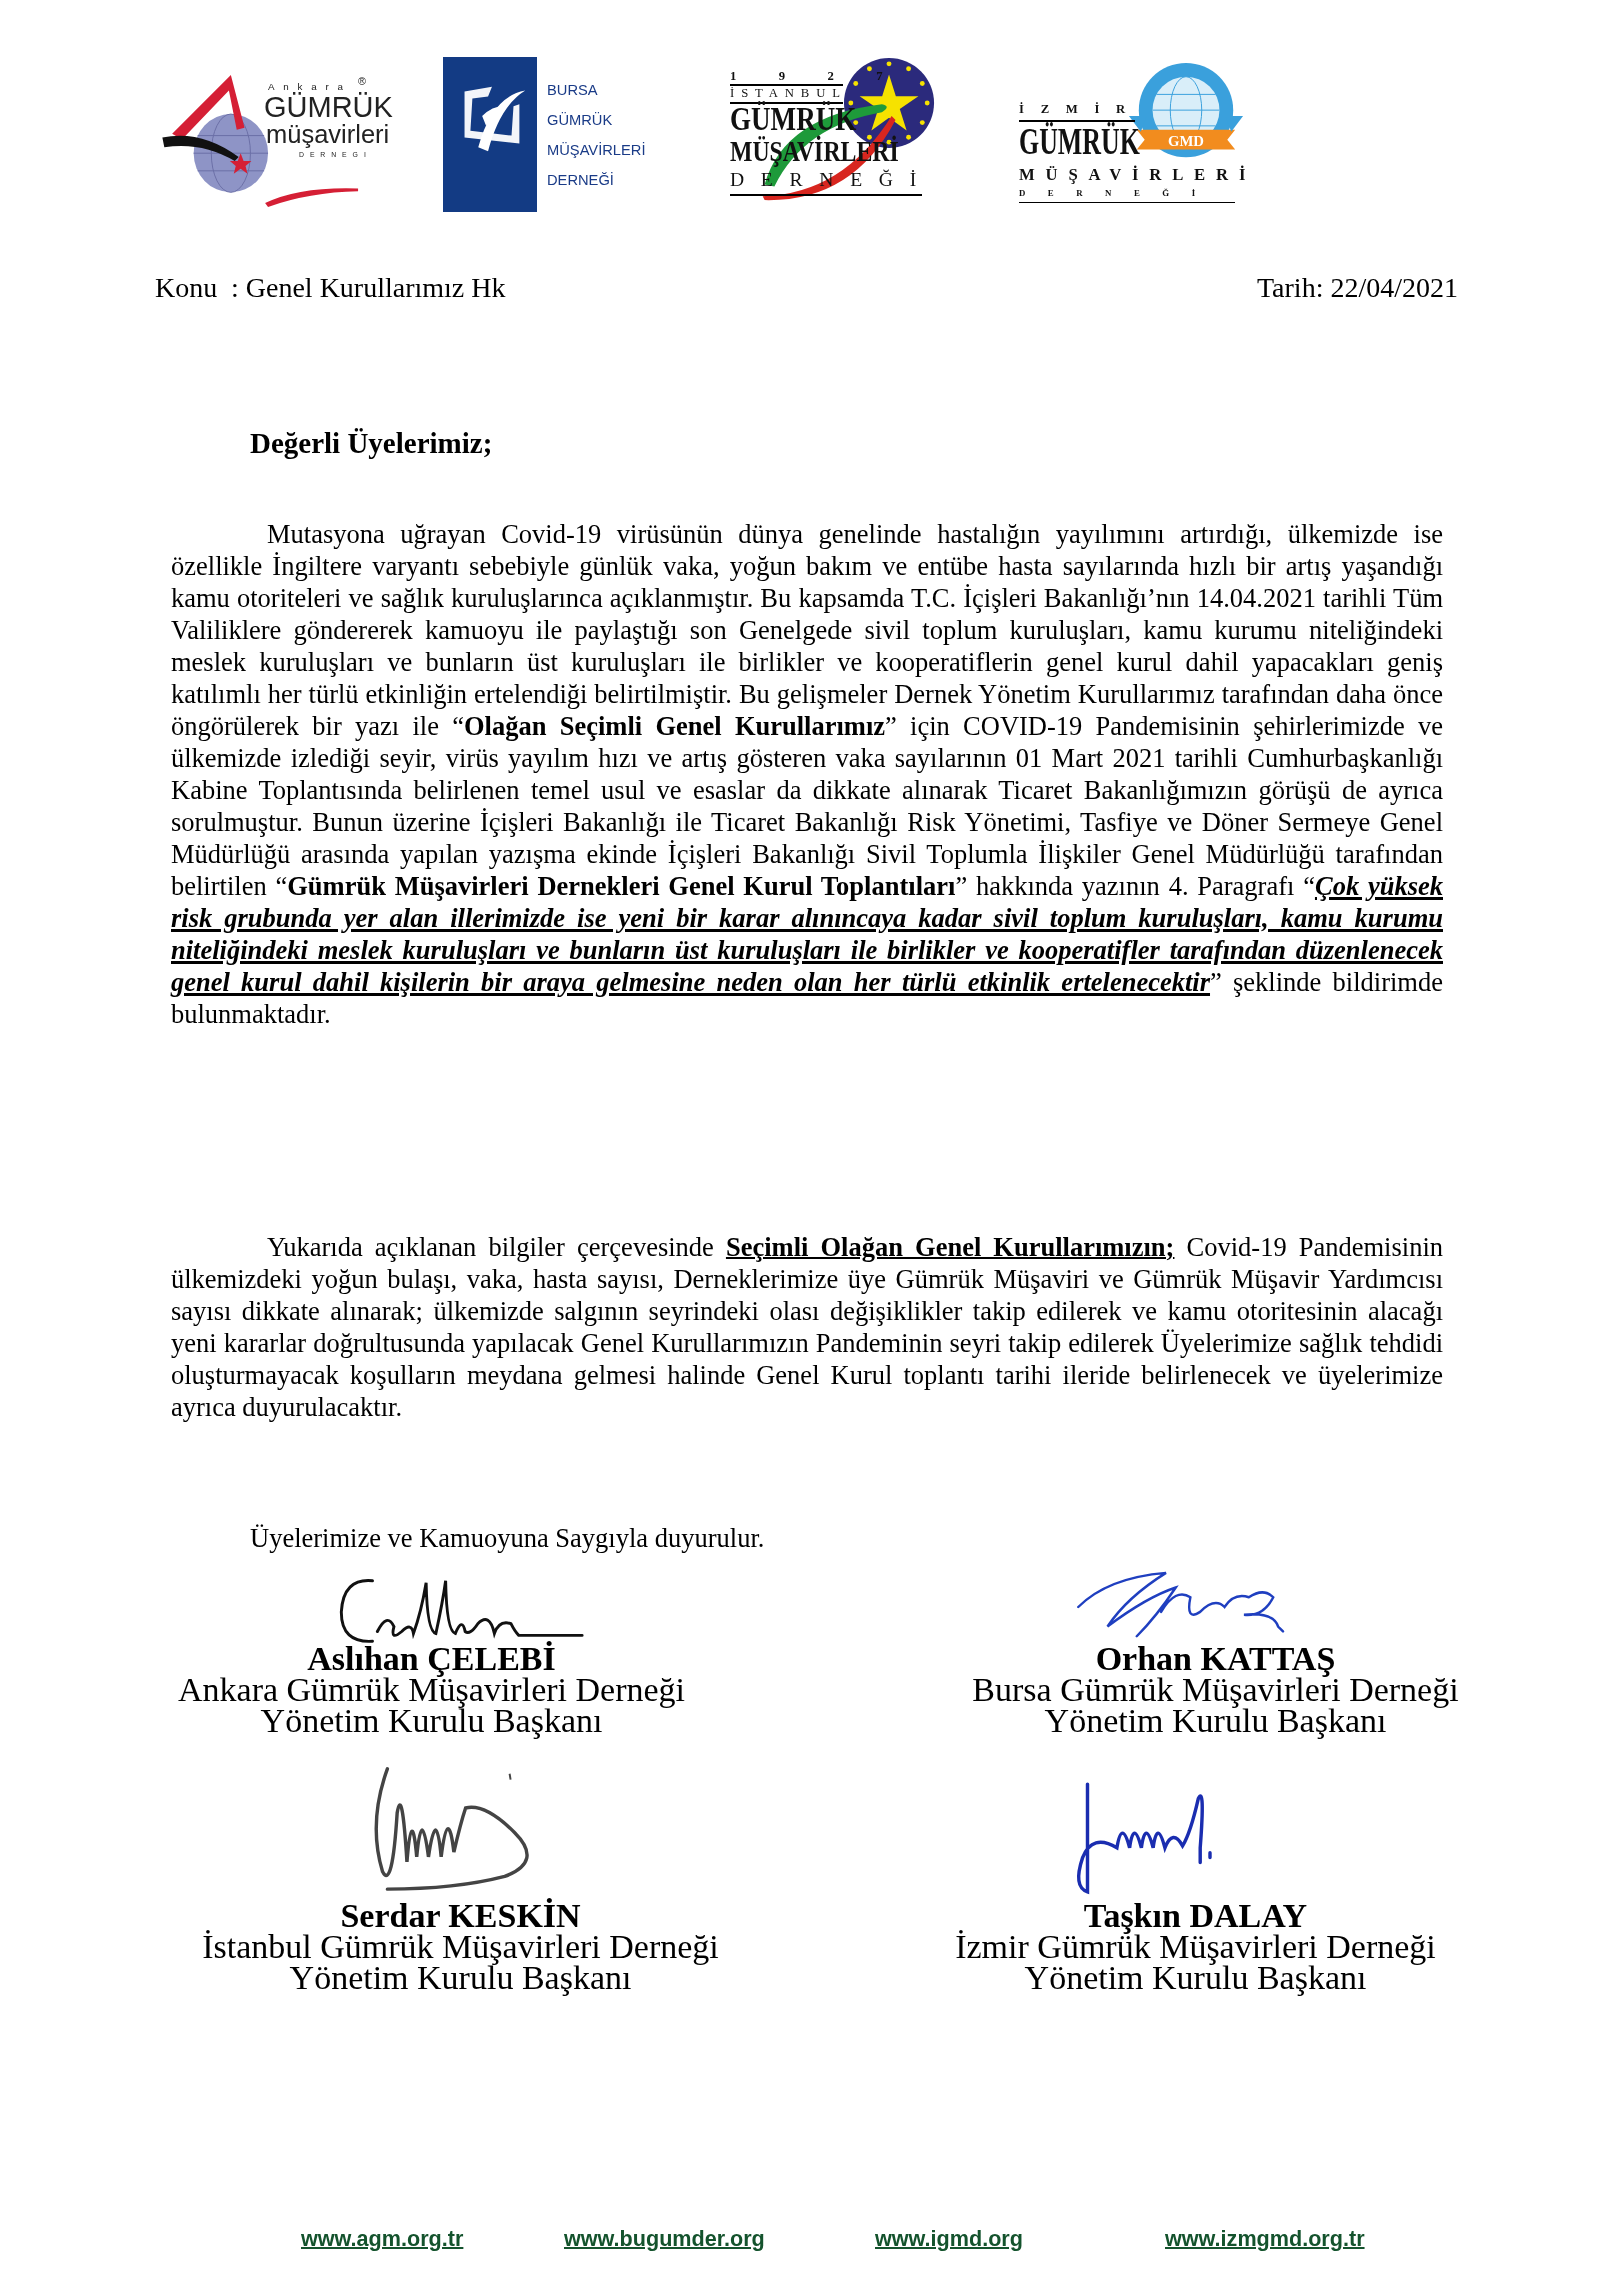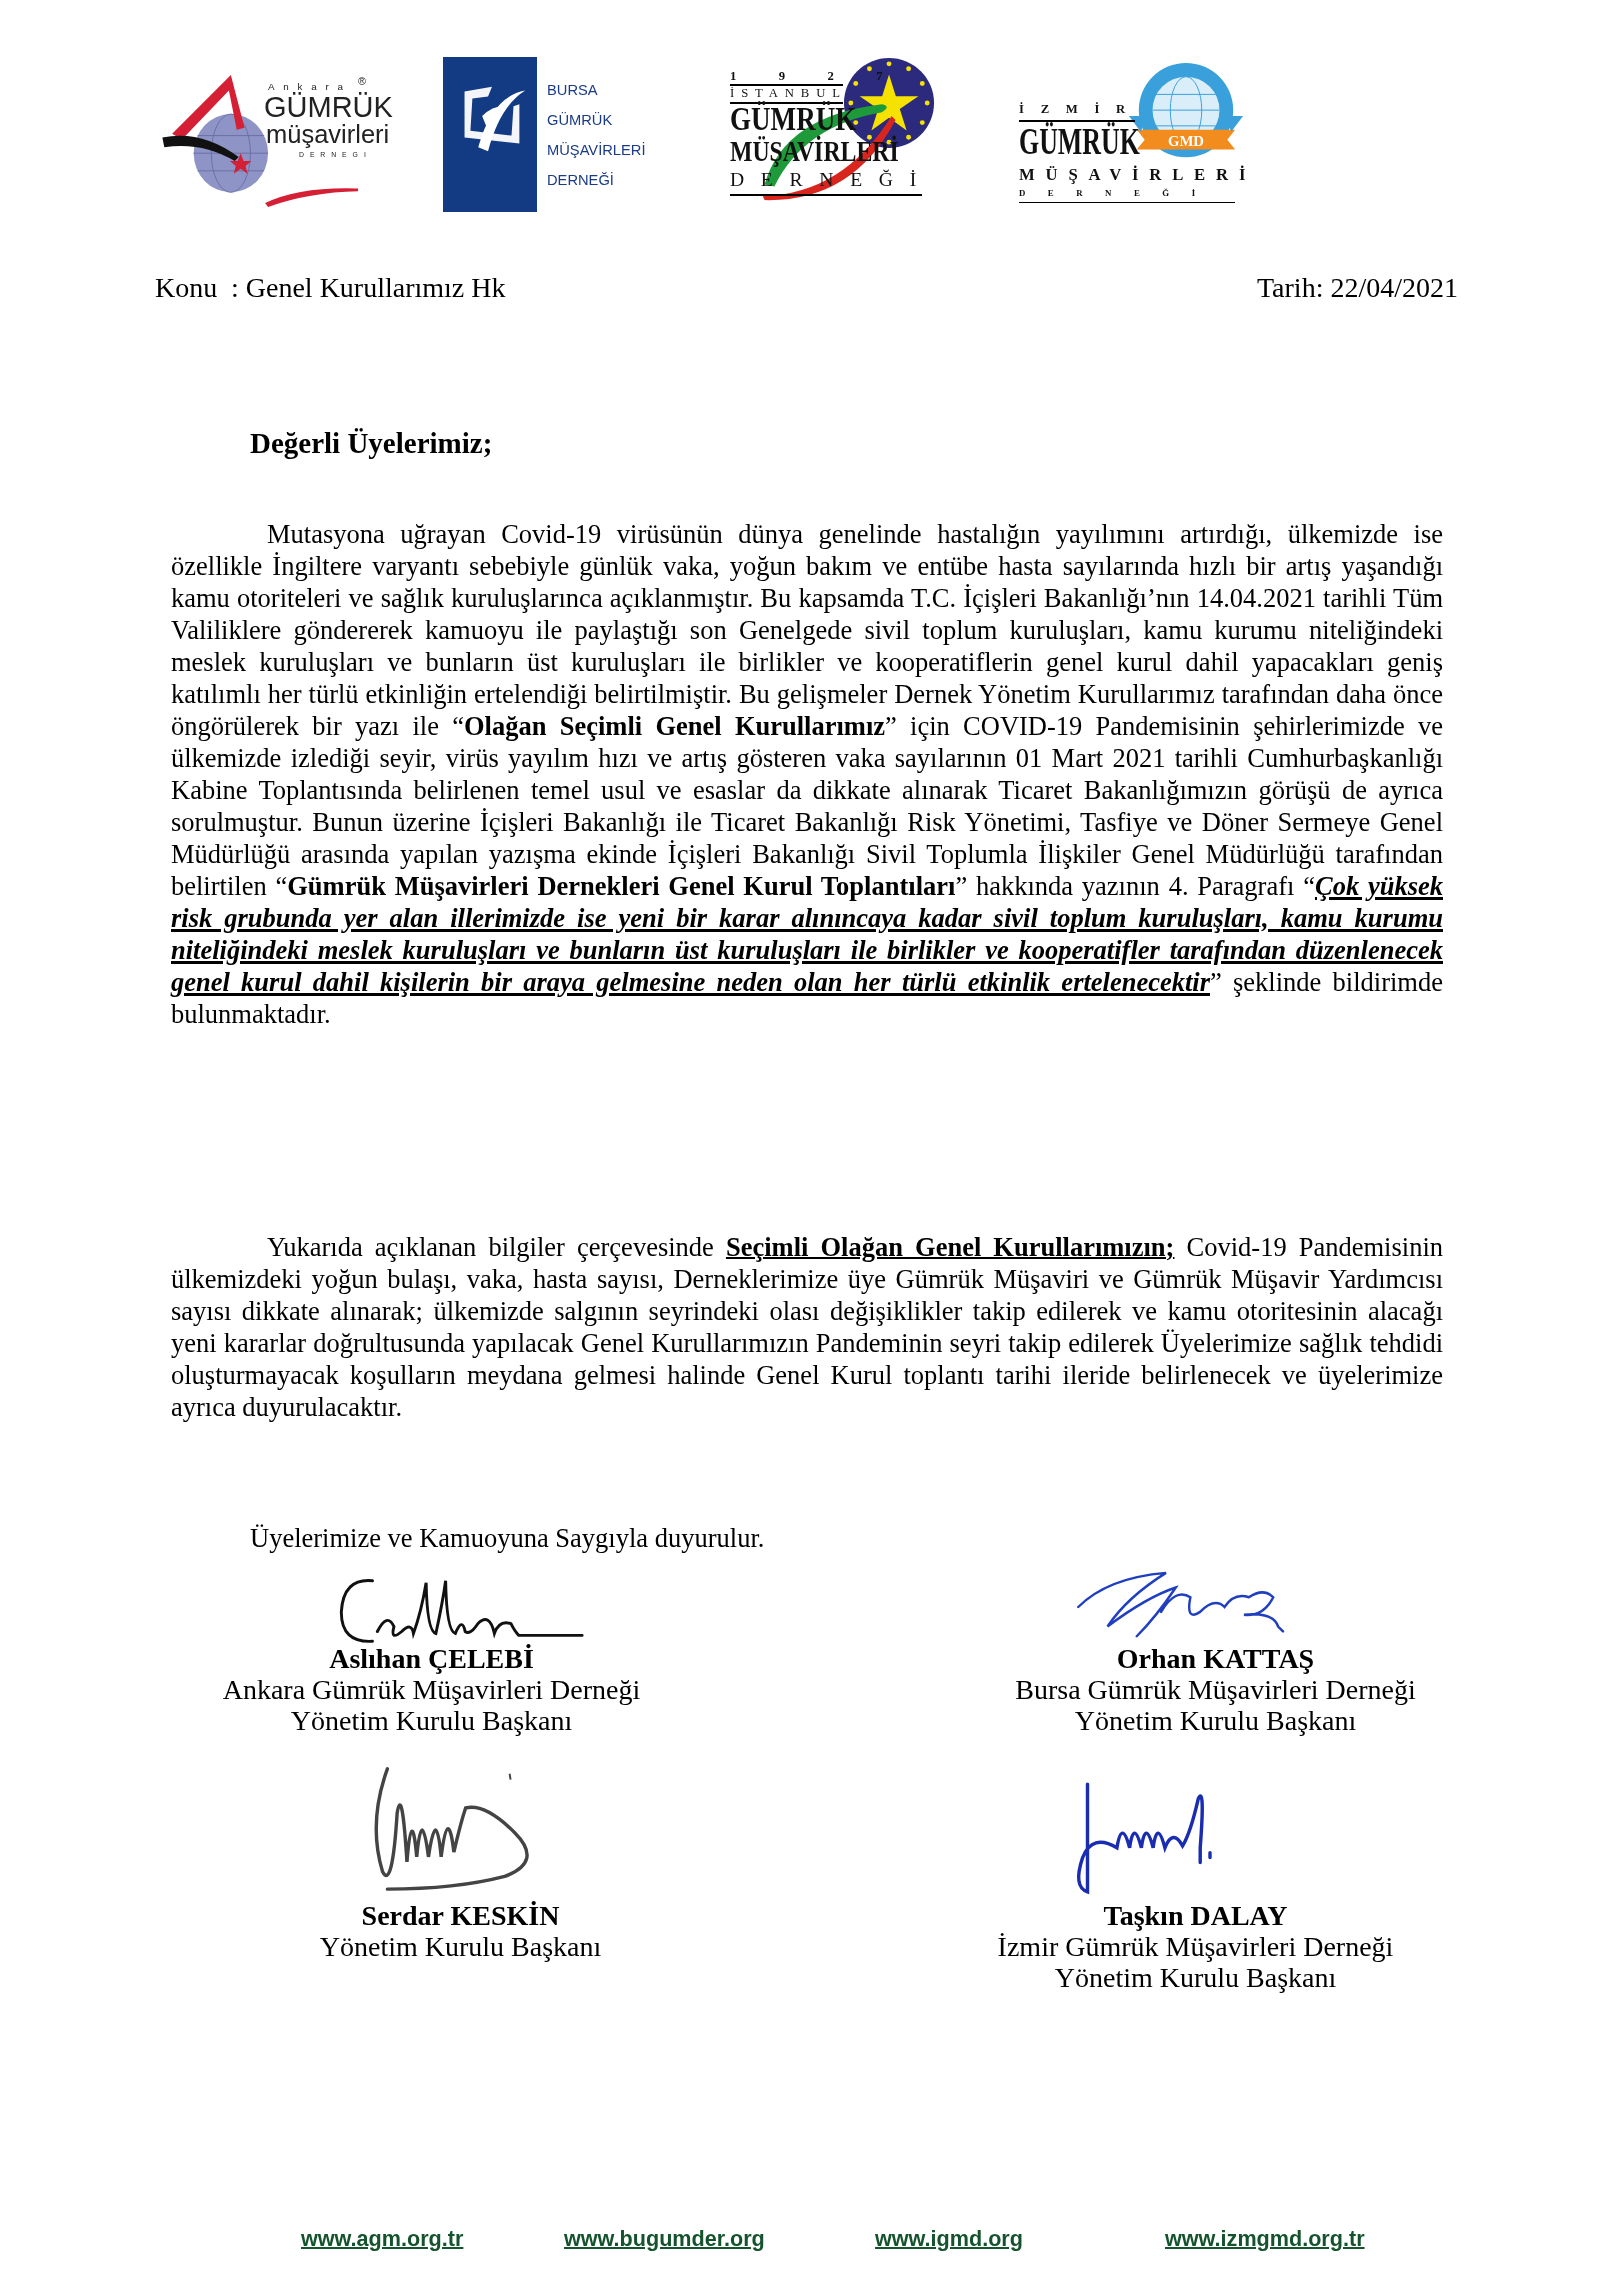--- a/index.html
+++ b/index.html
@@ -41,21 +41,21 @@
           text-align:justify; }
   .para p { margin:16px; }
   .indent { display:inline-block; width:96px; }
   #para1 { top:502px; }
   #para2 { top:1215px; }
   #closing { position:absolute; left:250px; top:1523px; font-size:26.5px; }
   .bu { font-weight:bold; font-style:italic; text-decoration:underline; text-decoration-thickness:2.9px; }
   .bunder { font-weight:bold; text-decoration:underline; text-decoration-thickness:2px; }
 
   
-  .sig-block { position:absolute; width:549px; text-align:center; font-size:28px; line-height:31px; }
+  .sig-block { position:absolute; width:549px; text-align:center; font-size:34px; line-height:31px; }
   .sig-block .name { font-weight:bold; }
   #sig-aslihan { left:157px; top:1643px; }
   #sig-orhan { left:941px; top:1643px; }
   #sig-serdar { left:186px; top:1900px; }
   #sig-taskin { left:921px; top:1900px; }
 
   .signature { position:absolute; }
   #signature-aslihan { left:333px; top:1573px; width:274px; height:78px; }
   #signature-orhan { left:1068px; top:1568px; width:235px; height:78px; }
   #signature-serdar { left:358px; top:1764px; width:225px; height:132px; }
@@ -199,20 +199,21 @@
   <div>Ankara Gümrük Müşavirleri Derneği</div>
   <div>Yönetim Kurulu Başkanı</div>
 </div>
 <div class="sig-block" id="sig-orhan">
   <div class="name">Orhan KATTAŞ</div>
   <div>Bursa Gümrük Müşavirleri Derneği</div>
   <div>Yönetim Kurulu Başkanı</div>
 </div>
 <div class="sig-block" id="sig-serdar">
   <div class="name">Serdar KESKİN</div>
+  <div>İstanbul Gümrük Müşavirleri Derneği</div>
   <div>Yönetim Kurulu Başkanı</div>
 </div>
 <div class="sig-block" id="sig-taskin">
   <div class="name">Taşkın DALAY</div>
   <div>İzmir Gümrük Müşavirleri Derneği</div>
   <div>Yönetim Kurulu Başkanı</div>
 </div>
 
 <div id="footer">
   <a style="left:0;">www.agm.org.tr</a>

